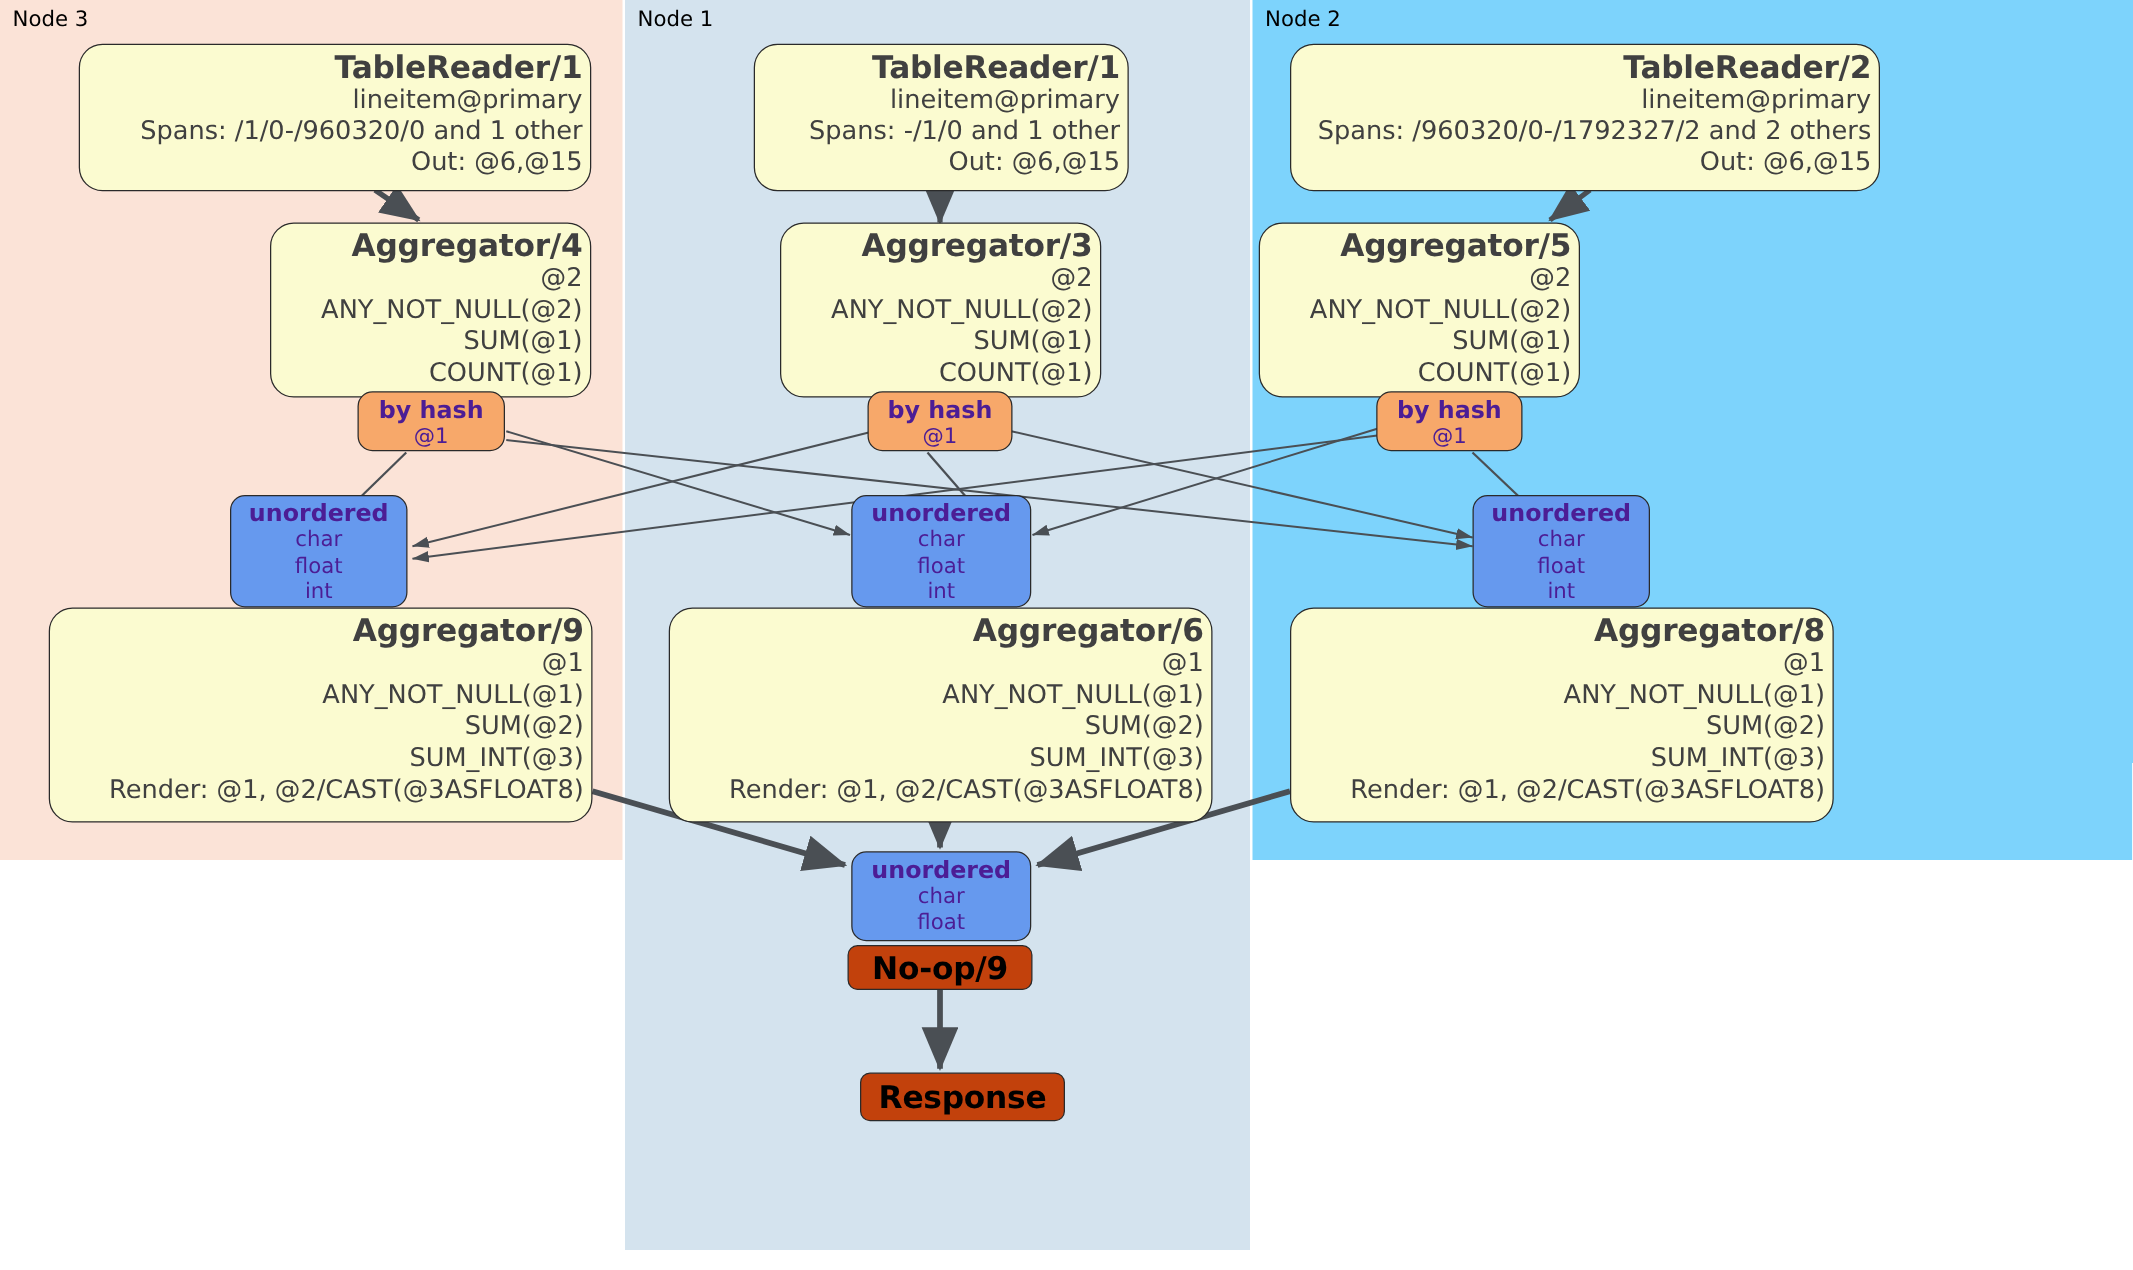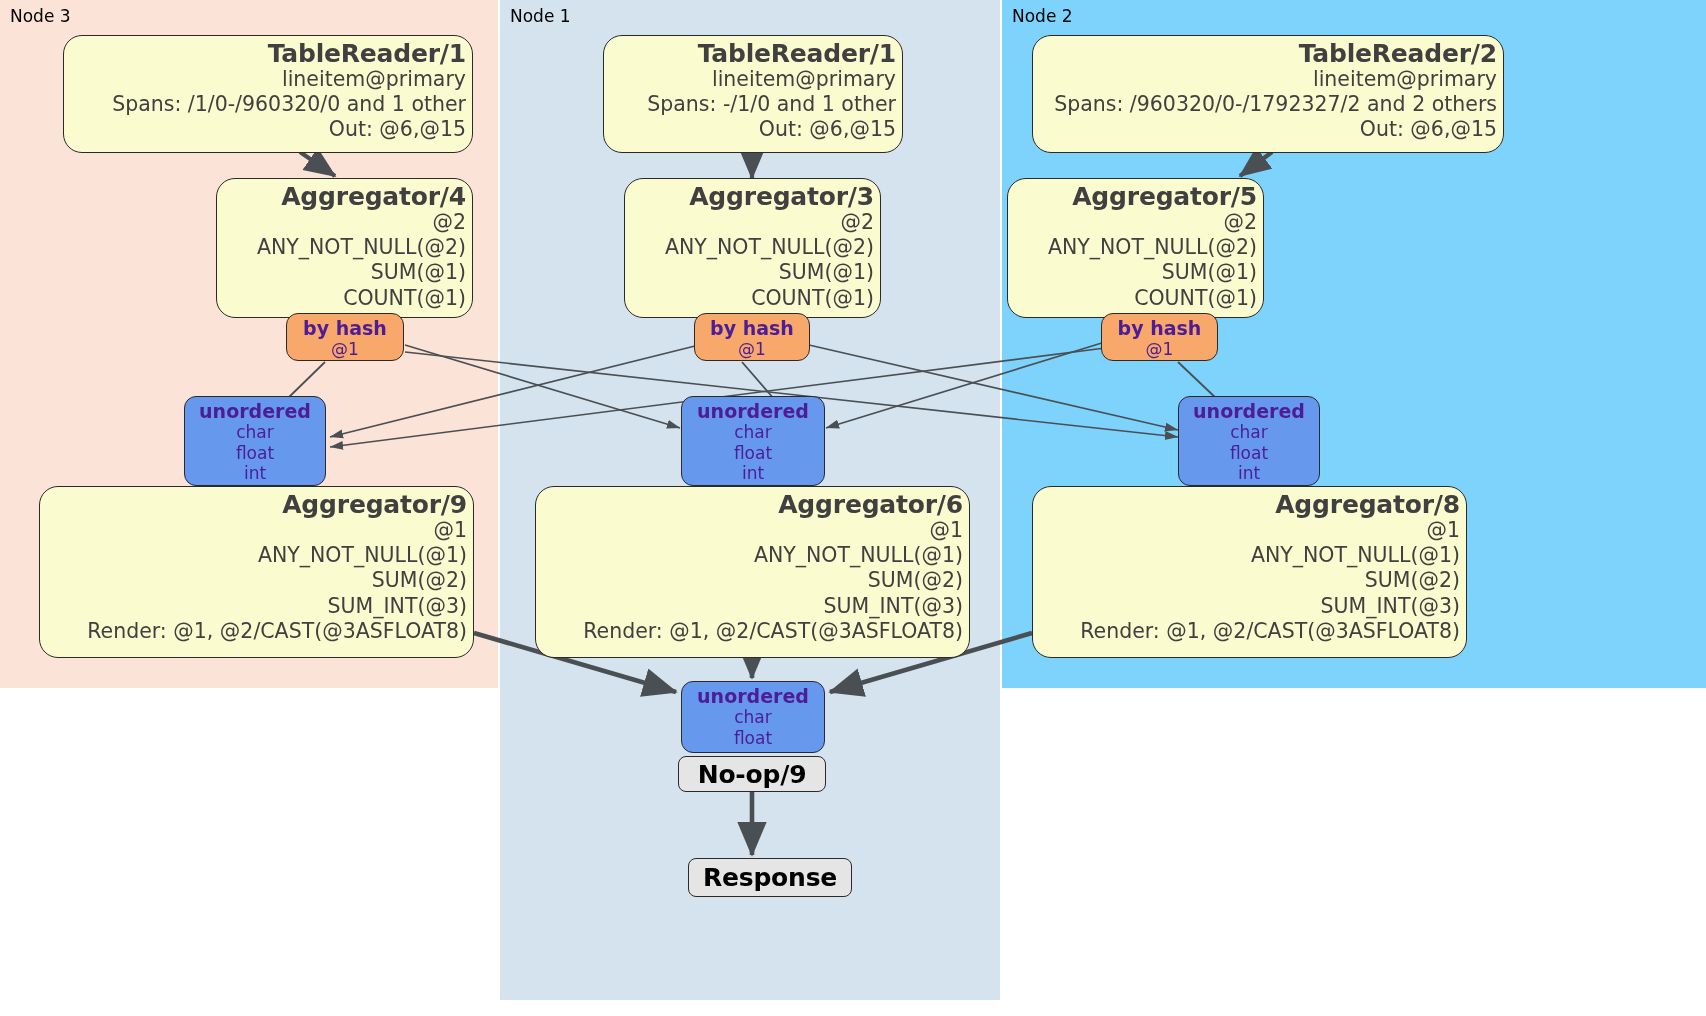--- a/index.html
+++ b/index.html
@@ -79,21 +79,21 @@
     white-space: nowrap;
   }
   .router-line {
     font-size: 17px;
     line-height: 1.2;
     white-space: nowrap;
   }
   .simple-box {
     position: absolute;
     box-sizing: border-box;
-    background: #e5e5e5;
+    background: #c2410c;
     border: 1.6px solid #2a2a2a;
     border-radius: 8px;
     text-align: right;
     color: #000000;
     display: flex;
     align-items: center;
     justify-content: center;
   }
   .simple-label {
     font-weight: bold;

